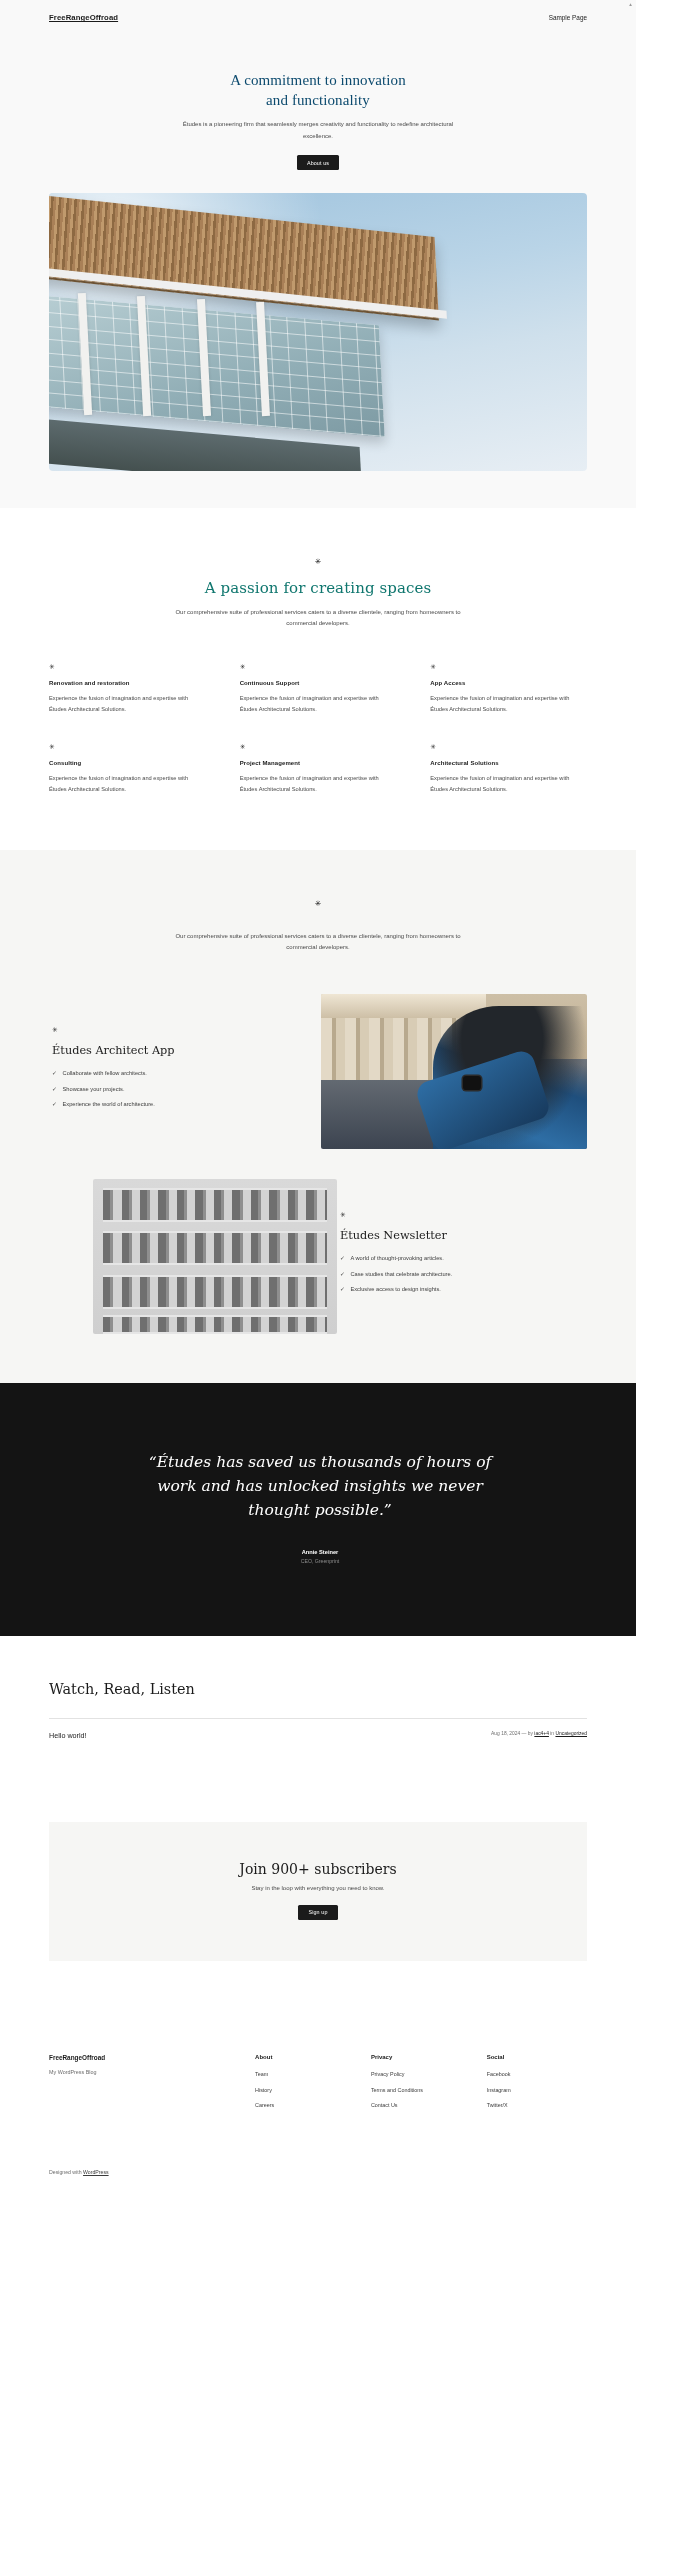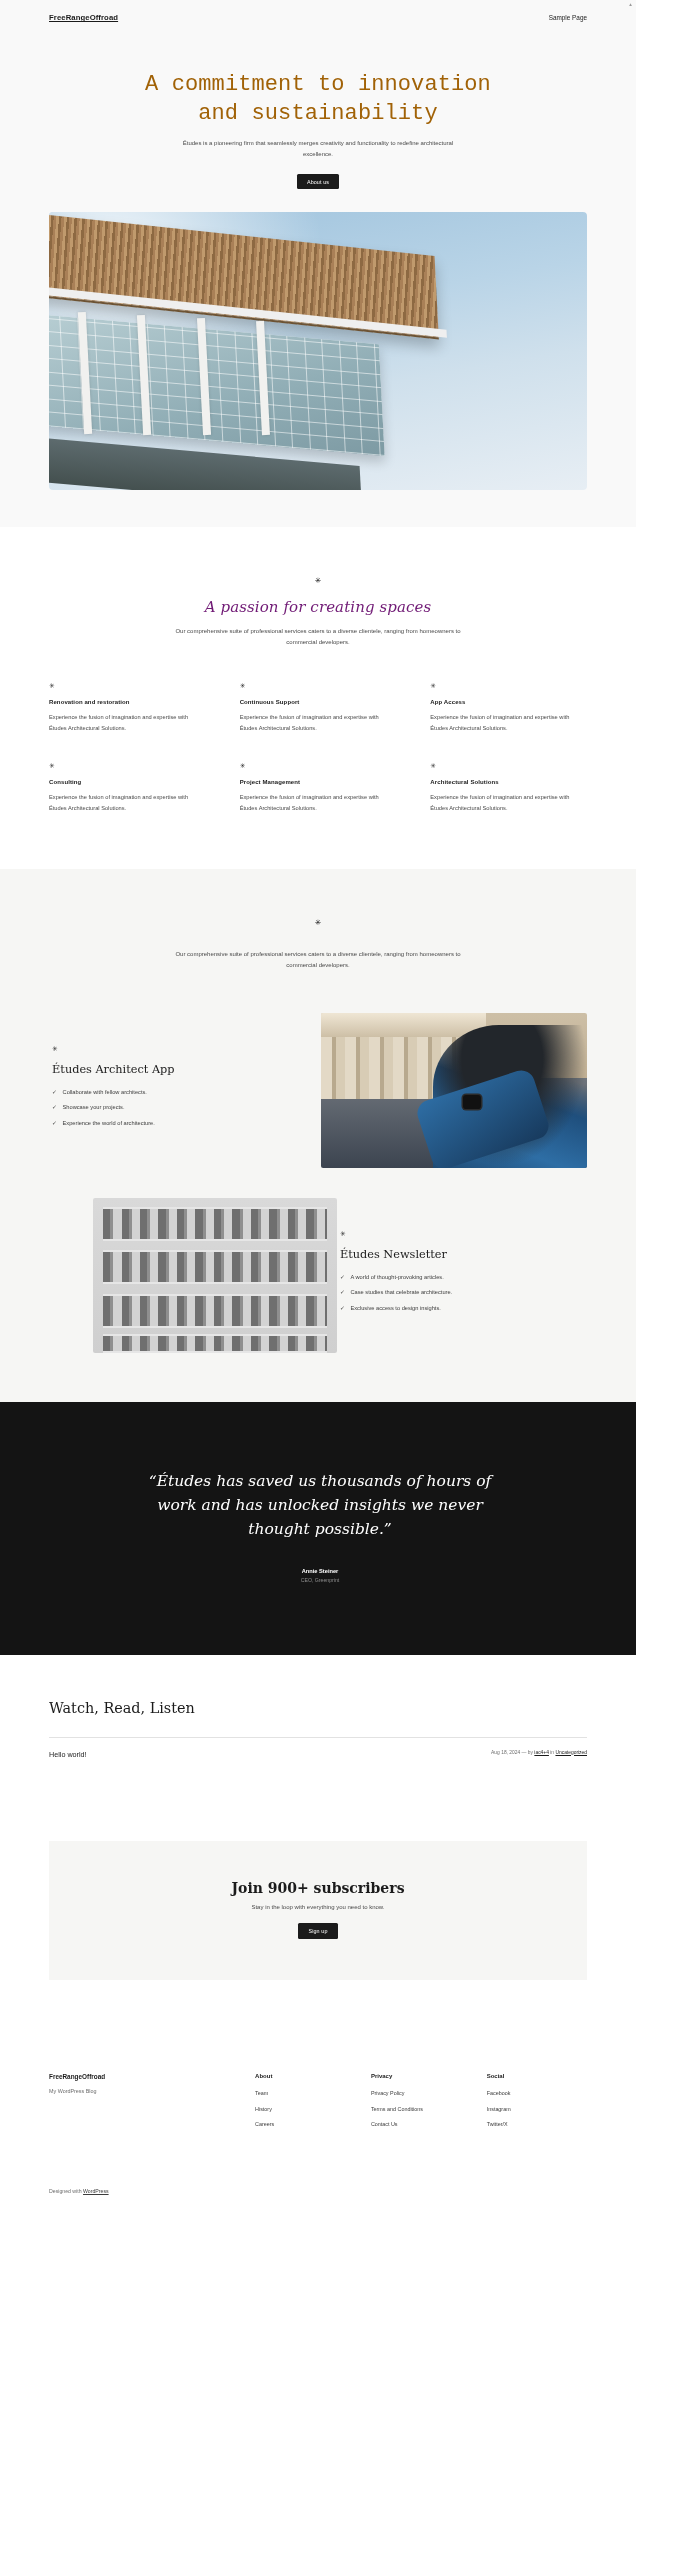--- a/index.html
+++ b/index.html
@@ -34,25 +34,25 @@
     text-decoration: none;
   }
 
   
   .hero {
     background: #f9f9f9;
     padding: 36px 0 0 0;
     text-align: center;
   }
   .hero h1 {
-    font-family: Liberation Mono, monospace;
+    font-family: Liberation Serif, serif;
     font-weight: 400;
-    font-size: 22px;
+    font-size: 15px;
     line-height: 1.35;
-    color: #a16207;
+    color: #0c4a6e;
     letter-spacing: 0.1px;
   }
   .hero p {
     margin: 9.3px auto 0 auto;
     max-width: 278px;
     font-size: 6px;
     line-height: 1.85;
     color: #4a4a4a;
   }
   .btn {
@@ -143,23 +143,22 @@
     font-size: 7.7px;
     color: #1b1b1b;
     line-height: 1;
     display: inline-block;
     margin-bottom: 13.4px;
   }
   .sect-head h2 {
     font-family: "DejaVu Serif", "Liberation Serif", serif;
     font-weight: 400;
     font-size: 15px;
-    color: #701a75;
+    color: #0f766e;
     letter-spacing: 0.1px;
-    font-style: italic;
   }
   .sect-head p {
     margin: 9.3px auto 0 auto;
     max-width: 289px;
     font-size: 6px;
     line-height: 1.85;
     color: #4a4a4a;
   }
 
   .grid-3 {
@@ -317,21 +316,21 @@
 
   
   .subscribe-outer { background: #ffffff; padding: 72px 49px 62px 49px; }
   .subscribe {
     background: #f6f6f4;
     text-align: center;
     padding: 39px 20.6px 41px 20.6px;
   }
   .subscribe h2 {
     font-family: "DejaVu Serif", "Liberation Serif", serif;
-    font-weight: 700;
+    font-weight: 400;
     font-size: 14px;
   }
   .subscribe p {
     margin-top: 8.2px;
     font-size: 6px;
     color: #4a4a4a;
   }
 
   
   .footer { background: #ffffff; padding: 31px 49px 0 49px; }
@@ -373,21 +372,21 @@
   <header class="site-header">
     <a class="site-title" href="#">FreeRangeOffroad</a>
     <nav>
       <a class="nav-link" href="#">Sample Page</a>
     </nav>
   </header>
 
   <section class="hero">
     <h1>
       <span>A commitment to innovation</span><br>
-      <span>and sustainability</span>
+      <span>and functionality</span>
     </h1>
     <p>Études is a pioneering firm that seamlessly merges creativity and functionality to redefine architectural excellence.</p>
     <button class="btn">About us</button>
   </section>
 
   <div class="hero-image-wrap">
     <div class="hero-image">
       <div class="sky-glow"></div>
       <div class="roof"></div>
       <div class="roof-edge"></div>

